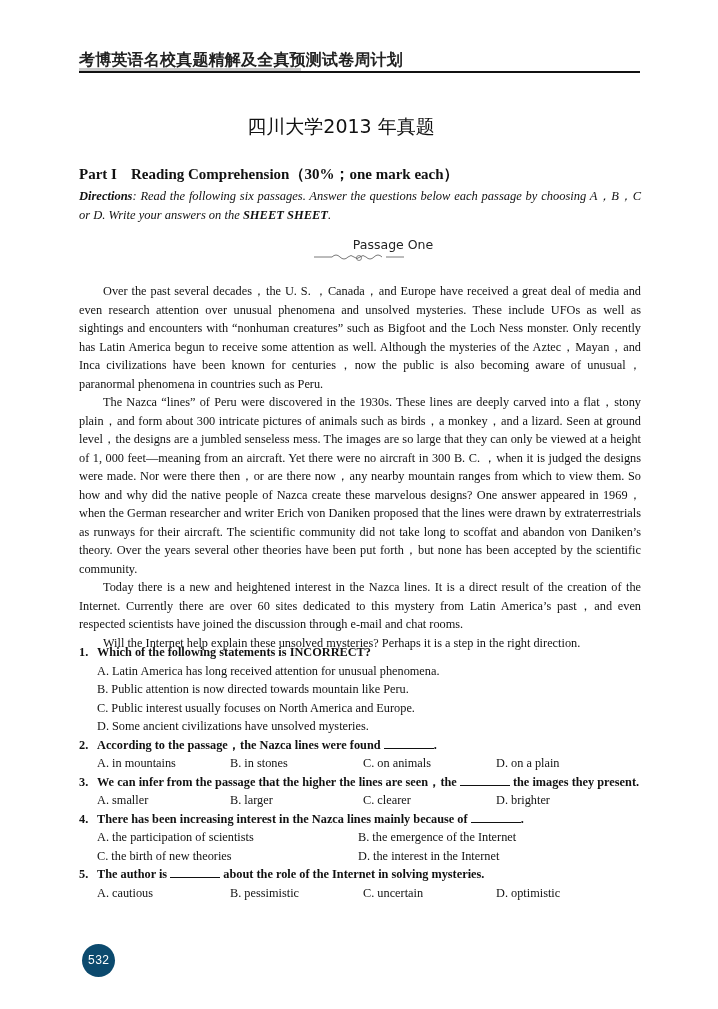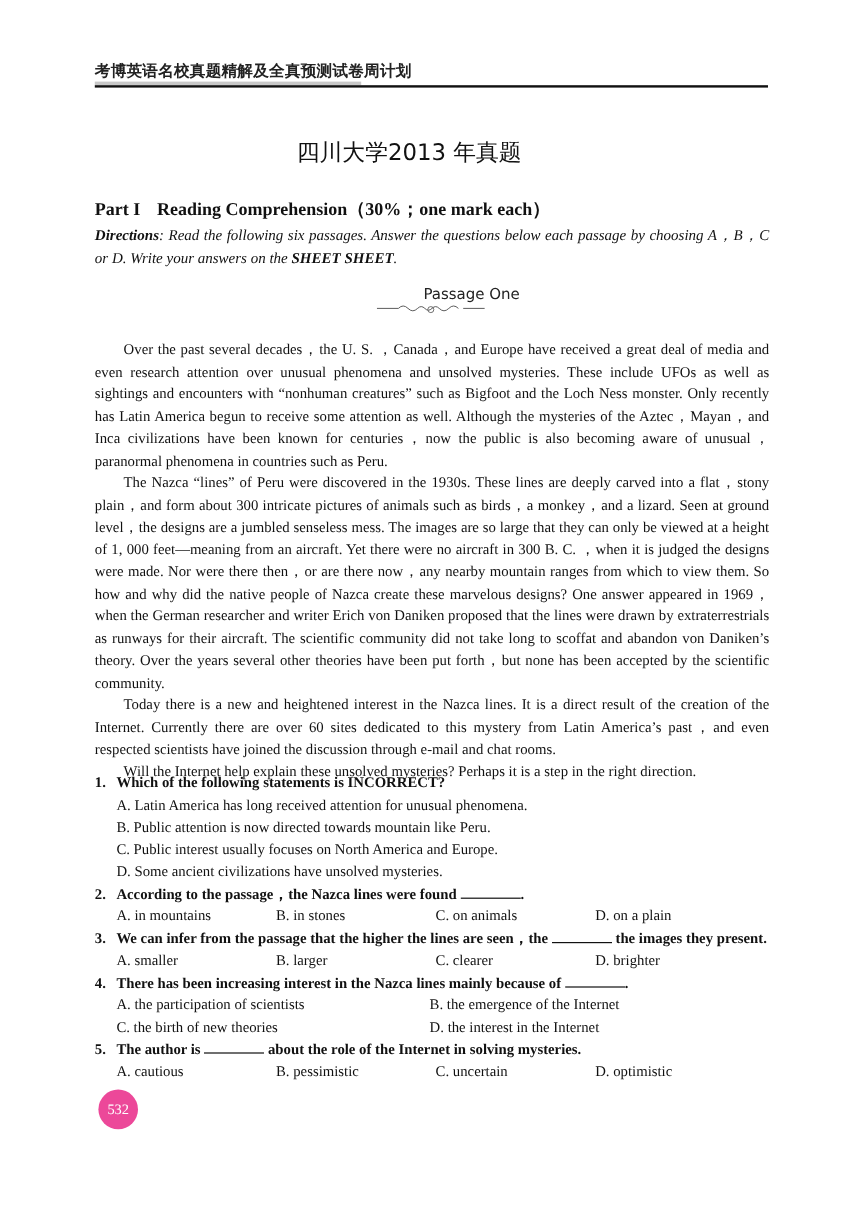--- a/index.html
+++ b/index.html
@@ -2,21 +2,21 @@
 <html><head>
 <meta charset="utf-8">
 <style>
   html, body { margin: 0; padding: 0; background: #ffffff; }
   body {
     width: 718px; height: 1009px; position: relative; overflow: hidden;
     font-family: "Liberation Serif", serif; color: #111;
   }
   .header {
     position: absolute; left: 79px; top: 50px; width: 561px;
-    font-family: "DejaVu Sans", sans-serif; font-weight: bold; font-size: 13px;
+    font-family: "DejaVu Sans", sans-serif; font-weight: bold; font-size: 16px;
     color: #222; letter-spacing: 0.2px;
   }
   .header-line {
     position: absolute; left: 79px; top: 71px; width: 561px; height: 1.5px; background: #111;
   }
   .header-shade {
     position: absolute; left: 79px; top: 68px; width: 222px; height: 3px; background: #c8c8c8;
   }
   .title {
     position: absolute; left: 0; width: 682px; top: 114px; text-align: center;
@@ -49,22 +49,22 @@
   }
   .q { font-weight: bold; position: relative; padding-left: 18px; }
   .q .num { position: absolute; left: 0; top: 0; }
   .opt { padding-left: 18px; }
   .opts4 { display: flex; padding-left: 18px; }
   .opts4 span { display: inline-block; width: 133px; }
   .opts2 { display: flex; padding-left: 18px; }
   .opts2 span { display: inline-block; width: 261px; }
   .blank { display: inline-block; width: 50px; border-bottom: 1px solid #111; height: 11px; vertical-align: baseline; }
   .page-badge {
-    position: absolute; left: 82px; top: 908px; width: 33px; height: 33px; border-radius: 50%;
-    background: #ec4899; color: #fff; font-family: Liberation Serif, serif; font-size: 12px;
+    position: absolute; left: 82px; top: 944px; width: 33px; height: 33px; border-radius: 50%;
+    background: #0c4a6e; color: #fff; font-family: Liberation Mono, monospace; font-size: 12px;
     display: flex; align-items: center; justify-content: center;
   }
 </style>
 </head>
 <body>
 
 <div class="header">考博英语名校真题精解及全真预测试卷周计划</div>
 <div class="header-shade"></div>
 <div class="header-line"></div>
 

